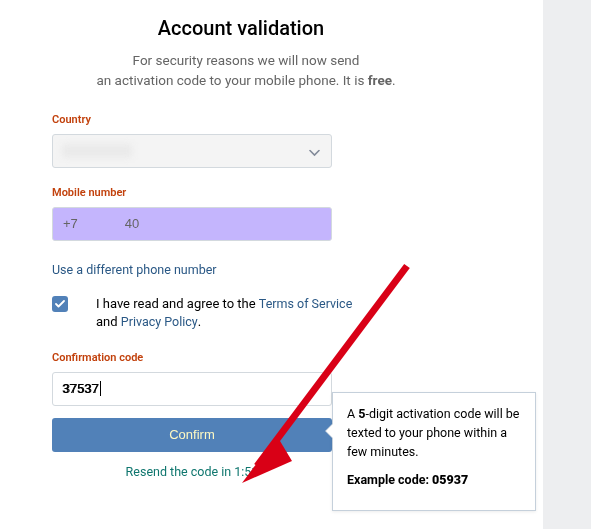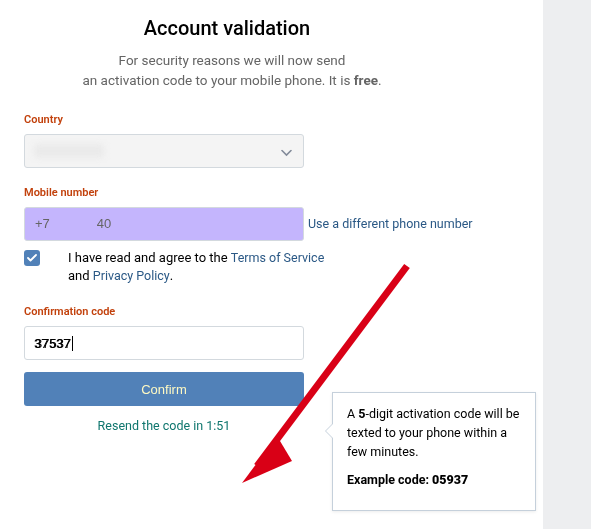--- a/index.html
+++ b/index.html
@@ -17,21 +17,21 @@
     }
     .right-rail {
       position: absolute;
       right: 0;
       top: 0;
       width: 48px;
       height: 100%;
       background: #edeef0;
     }
     .page {
-      padding: 16px 40px 0 24px;
+      padding: 16px 40px 0 52px;
       width: 540px;
     }
     .title {
       font-size: 20px;
       font-weight: 500;
       color: #000;
       text-align: center;
       margin-bottom: 10px;
       margin-left: -70px;
     }
@@ -111,21 +111,21 @@
       width: 280px;
     }
     .link {
       color: #2a5885;
       font-size: 12.5px;
       text-decoration: none;
       cursor: pointer;
     }
     .different-phone {
       display: inline-block;
-      margin-top: 7px;
+      margin-top: 21px;
       margin-bottom: 18px;
     }
     .checkbox-row {
       display: flex;
       align-items: flex-start;
       gap: 28px;
       margin-bottom: 20px;
     }
     .checkbox {
       width: 16px;

